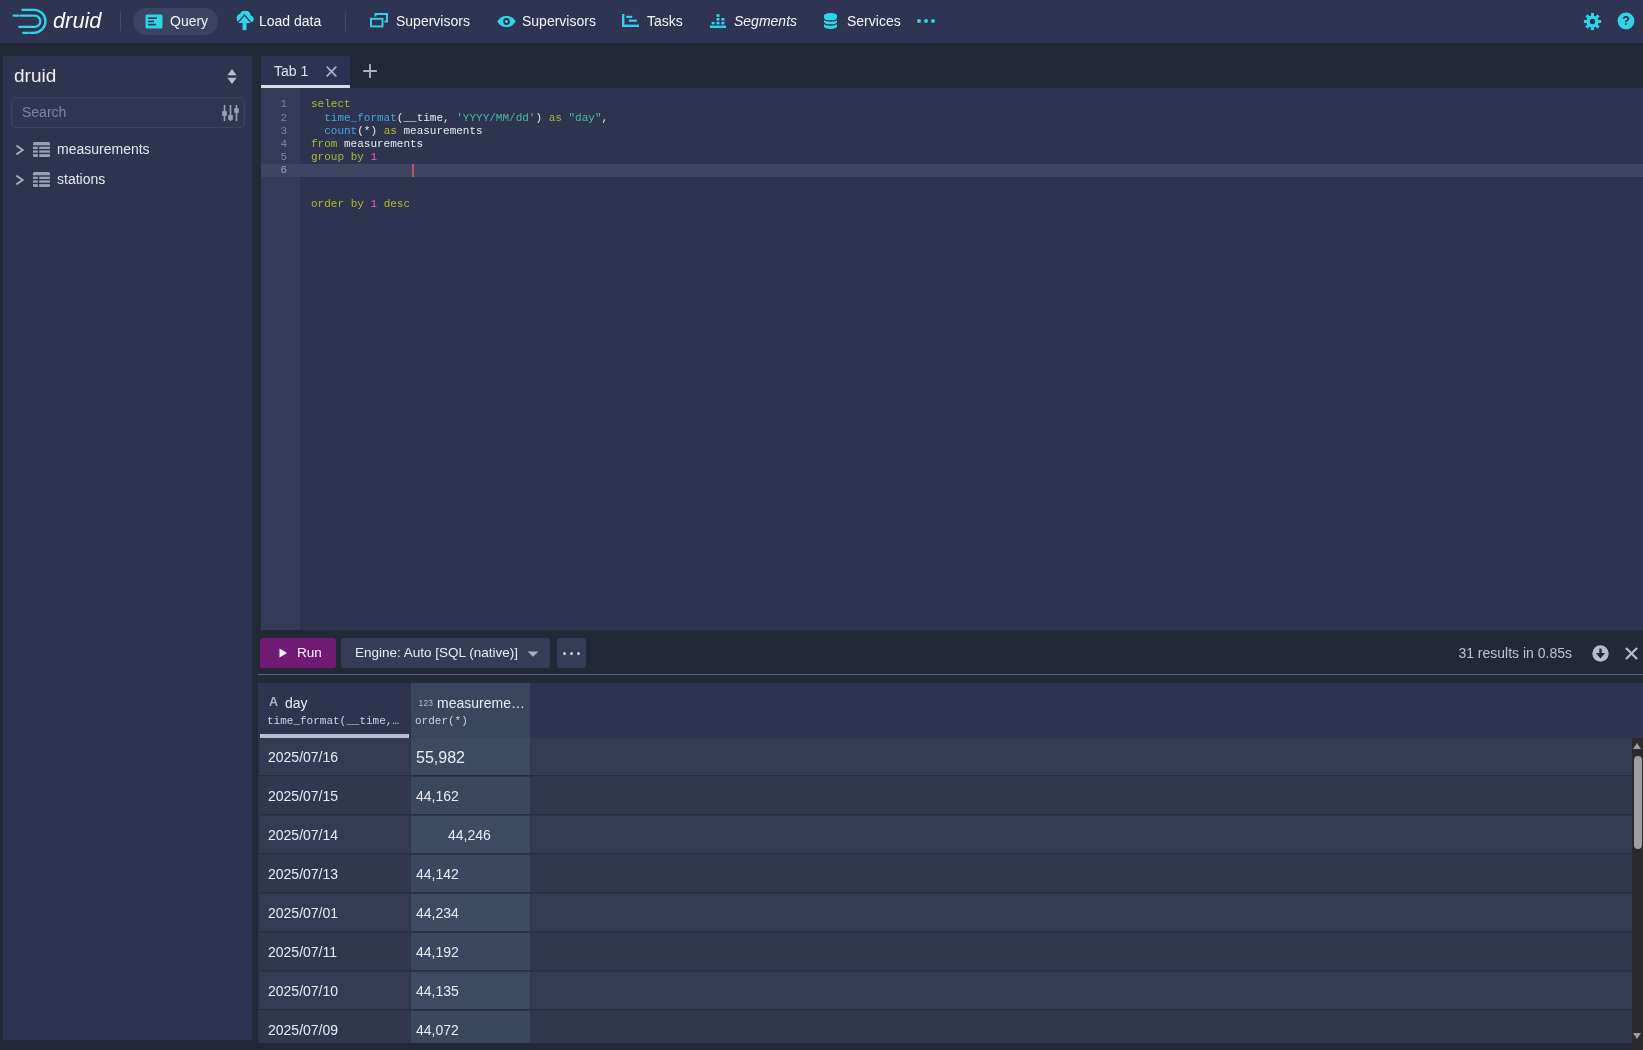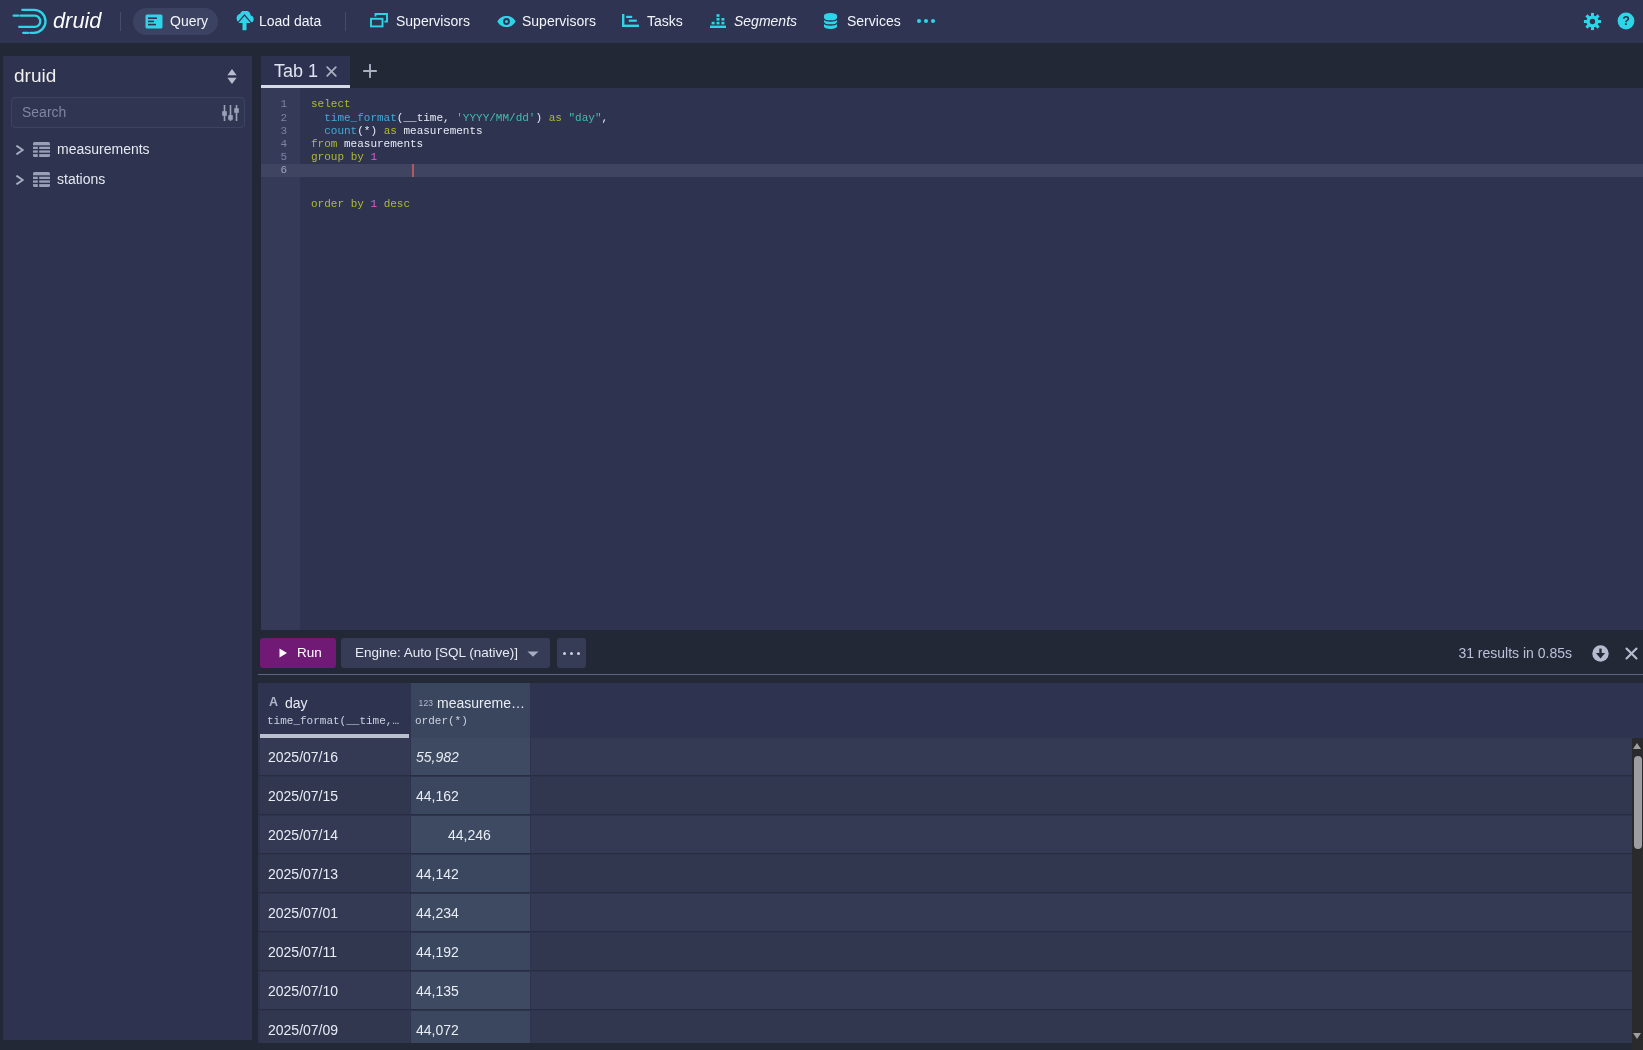--- a/index.html
+++ b/index.html
@@ -175,21 +175,21 @@
       <line x1="0" y1="4" x2="17" y2="4"></line>
       <line x1="0" y1="7.7" x2="17" y2="7.7"></line>
       <line x1="0" y1="11.4" x2="17" y2="11.4"></line>
       <line x1="5.5" y1="4" x2="5.5" y2="15"></line>
     </g>
   </svg>
   <div class="abs" style="left:54px;top:115px;color:#e6e9f1;font-size:14px;">stations</div>
 </div>
 <div id="main-tabstrip" class="abs">
   <div class="abs" style="left:0;top:0;width:89px;height:29px;background:#2d3250;"></div>
-  <div class="abs" style="left:13px;top:0;height:25px;line-height:30px;color:#dfe3ee;font-size:18px;">Tab 1</div>
+  <div class="abs" style="left:13px;top:0;height:25px;line-height:30px;color:#dfe3ee;font-size:14px;">Tab 1</div>
   <svg class="abs" style="left:65px;top:10px;" width="11" height="11" viewBox="0 0 11 11">
     <g stroke="#aab0c2" stroke-width="1.7" stroke-linecap="round">
       <line x1="1.2" y1="1.2" x2="9.8" y2="9.8"></line>
         <line x1="9.8" y1="1.2" x2="1.2" y2="9.8"></line>
     </g>
   </svg>
   <div class="abs" style="left:0;top:29px;width:89px;height:2.5px;background:#d6dae4;"></div>
   <svg class="abs" style="left:102px;top:8px;" width="14" height="14" viewBox="0 0 14 14">
     <g stroke="#aab0c2" stroke-width="1.9" stroke-linecap="round">
       <line x1="7" y1="0.8" x2="7" y2="13.2"></line>
@@ -257,21 +257,21 @@
   <div class="abs mono" style="left:9px;top:40px;color:#ccd2e2;font-size:11px;font-family:Liberation Mono, monospace;">time_format(__time,…</div>
   <div class="abs" style="left:160.5px;top:22.5px;color:#b6bdd0;font-size:8.5px;letter-spacing:.2px;">123</div>
   <div class="abs" style="left:179px;top:20px;color:#e8ecf4;font-size:14px;">measureme…</div>
   <div class="abs mono" style="left:157px;top:40px;color:#ccd2e2;font-size:11px;">order(*)</div>
   <div class="abs" style="left:2px;top:59px;width:149px;height:3.5px;background:#b9bfcf;"></div>
   <div class="abs" style="left:2px;top:62.5px;width:149.5px;height:37.5px;background:#343a53;"></div>
   <div class="abs" style="left:153px;top:62.5px;width:118.5px;height:37.5px;background:#3e4a61;"></div>
   <div class="abs" style="left:273px;top:62.5px;width:1112px;height:37.5px;background:#343a53;"></div>
   <div class="abs" style="left:0px;top:100.0px;width:1385px;height:1.2px;background:#282d40;"></div>
   <div class="abs" style="left:10px;top:73.5px;color:#e8ecf5;font-size:14px;">2025/07/16</div>
-  <div class="abs" style="left:158px;top:73.5px;color:#e8ecf5;font-size:14px;font-style:italic;">55,982</div>
+  <div class="abs" style="left:158px;top:73.5px;color:#e8ecf5;font-size:16px;">55,982</div>
   <div class="abs" style="left:2px;top:101.5px;width:149.5px;height:37.5px;background:#31374e;"></div>
   <div class="abs" style="left:153px;top:101.5px;width:118.5px;height:37.5px;background:#3b475e;"></div>
   <div class="abs" style="left:273px;top:101.5px;width:1112px;height:37.5px;background:#31374e;"></div>
   <div class="abs" style="left:0px;top:139.0px;width:1385px;height:1.2px;background:#282d40;"></div>
   <div class="abs" style="left:10px;top:112.5px;color:#e8ecf5;font-size:14px;">2025/07/15</div>
   <div class="abs" style="left:158px;top:112.5px;color:#e8ecf5;font-size:14px;">44,162</div>
   <div class="abs" style="left:2px;top:140.5px;width:149.5px;height:37.5px;background:#343a53;"></div>
   <div class="abs" style="left:153px;top:140.5px;width:118.5px;height:37.5px;background:#3e4a61;"></div>
   <div class="abs" style="left:273px;top:140.5px;width:1112px;height:37.5px;background:#343a53;"></div>
   <div class="abs" style="left:0px;top:178.0px;width:1385px;height:1.2px;background:#282d40;"></div>

